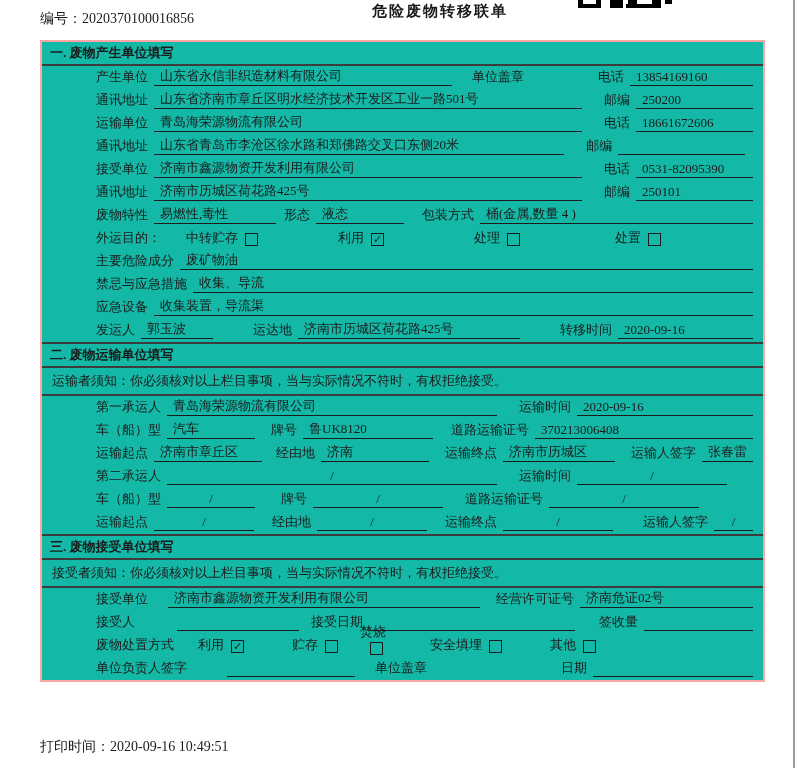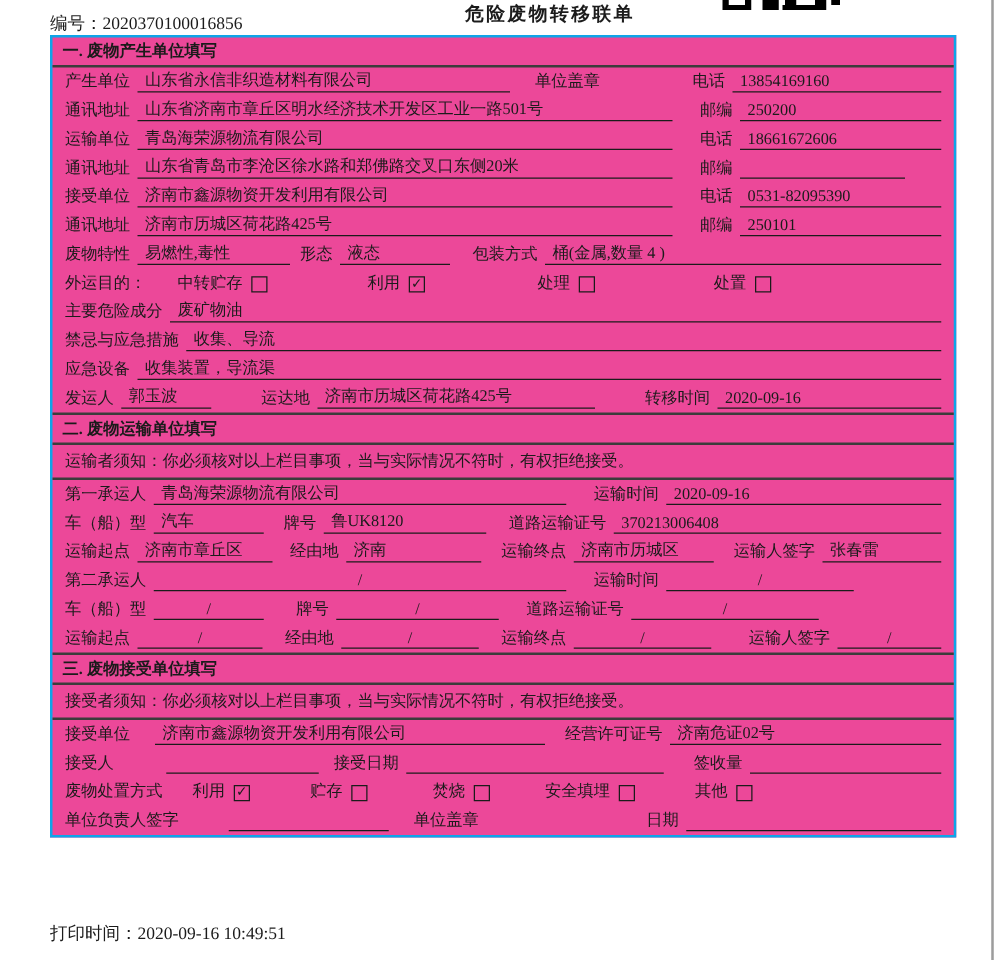--- a/index.html
+++ b/index.html
@@ -7,30 +7,30 @@
     width:796px;height:768px;background:#ffffff;position:relative;overflow:hidden;
     font-family:"Liberation Serif","DejaVu Serif",serif;color:#1b1b1b;
   }
   .page-edge{position:absolute;top:0;right:1px;width:2px;height:768px;background:#9c9c9c;}
   .header{position:relative;height:40px;}
   .serial{position:absolute;left:40px;top:10px;font-size:14px;white-space:nowrap;}
   .title{position:absolute;left:90px;top:2px;width:700px;text-align:center;
          font-size:15px;font-weight:bold;letter-spacing:2px;}
   .qr{position:absolute;top:0;left:578px;width:95px;height:10px;}
   .qr div{position:absolute;background:#000;}
-  .form{position:absolute;left:40px;top:28px;width:721px;border:2px solid #0ea5e9;
-        font-size:13px;background:#ec4899;box-sizing:content-box;}
+  .form{position:absolute;left:40px;top:40px;width:721px;border:2px solid #fca5a5;
+        font-size:13px;background:#14b8a6;box-sizing:content-box;}
   .sec-h{height:22px;line-height:22px;font-weight:bold;padding:0 8px;
          border-bottom:2px solid #3c3c3c;font-size:13px;}
   .bt{border-top:2px solid #3c3c3c;}
   .note{display:flex;align-items:center;height:26px;padding:0 10px;
         border-bottom:2px solid #3c3c3c;white-space:nowrap;}
   .row{display:flex;align-items:flex-end;height:23px;padding:0 10px 3px 10px;
        box-sizing:border-box;white-space:nowrap;}
-  .lb{white-space:nowrap;margin-right:6px;}
+  .lb{white-space:nowrap;margin-right:6px;margin-left:44px;}
   .uv{border-bottom:1px solid #1b1b1b;padding:0 6px;margin-right:8px;
       box-sizing:border-box;overflow:hidden;}
   .fill{flex:1 1 auto;margin-right:0;}
   .c{text-align:center;}
   .cb{display:inline-block;width:11px;height:11px;border:1px solid #1b1b1b;
       margin-left:7px;text-align:center;line-height:11px;font-size:11px;
       position:relative;top:1px;}
   .cb.checked::after{content:"✓";}
   .opt{display:flex;align-items:center;}
   .print{position:absolute;left:40px;top:738px;font-size:14px;white-space:nowrap;}
@@ -242,21 +242,21 @@
   <div class="row">
     <span class="lb">废物处置方式</span>
     <span class="opt" style="margin-left:18px;">
       <span>利用</span>
       <span class="cb checked"></span>
     </span>
     <span class="opt" style="margin-left:48px;">
       <span>贮存</span>
       <span class="cb"></span>
     </span>
-    <span class="opt" style="margin-left:52px;">
+    <span class="opt" style="margin-left:22px;flex-direction:column;">
       <span>焚烧</span>
       <span class="cb"></span>
     </span>
     <span class="opt" style="margin-left:44px;">
       <span>安全填埋</span>
       <span class="cb"></span>
     </span>
     <span class="opt" style="margin-left:48px;">
       <span>其他</span>
       <span class="cb"></span>

